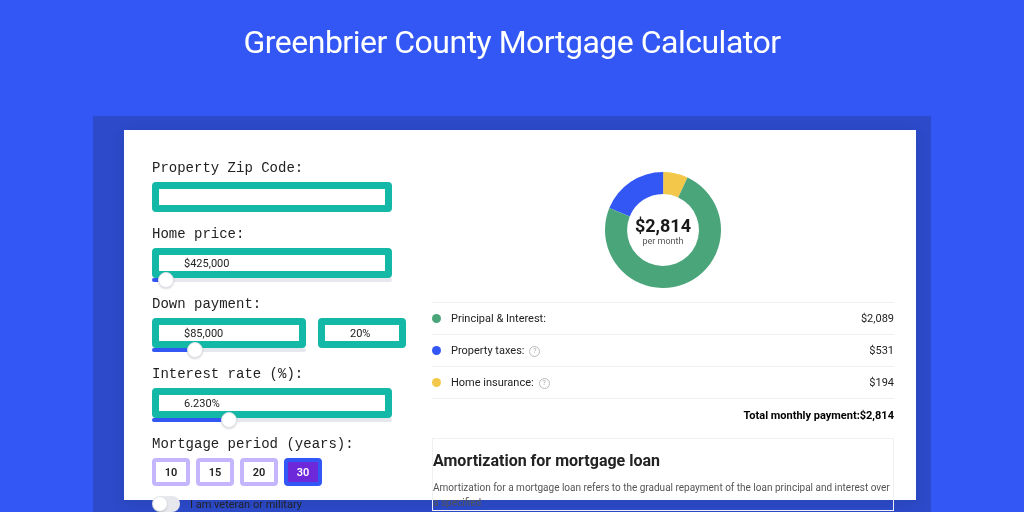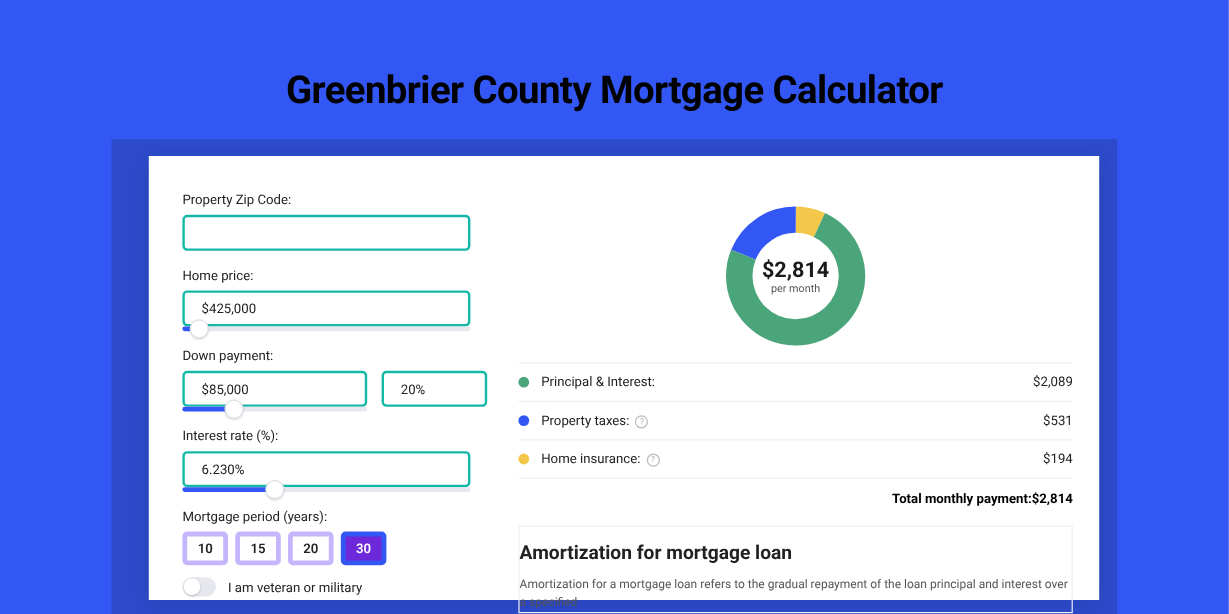--- a/index.html
+++ b/index.html
@@ -1,25 +1,25 @@
 <!DOCTYPE html>
 <html><head>
 <meta charset="utf-8">
 <style>
   * { box-sizing: border-box; margin: 0; padding: 0; font-family: -apple-system, BlinkMacSystemFont, "Segoe UI", Roboto, Helvetica, Arial, sans-serif; }
   body { width: 1024px; height: 512px; background: #3257f5; position: relative; overflow: hidden; }
-  .page-title { color: #000000; text-align: center; font-size: 32px; font-weight: 700; padding-top: 56px; letter-spacing: -0.5px; }
+  .page-title { color: #ffffff; text-align: center; font-size: 32px; font-weight: 400; padding-top: 23px; letter-spacing: -0.5px; }
   .inner-band { position: absolute; top: 116px; left: 93px; right: 93px; height: 396px; background: #2c4ac9; }
   .card { position: absolute; top: 130px; left: 124px; right: 108px; background: #fff; height: 370px; box-shadow: 0 4px 14px rgba(0,0,0,0.08); padding: 26px 22px 0 28px; }
   .grid { display: flex; }
   .left { width: 260px; flex: 0 0 260px; }
   .right { flex: 1; padding-left: 20px; }
 
-  .field-label { font-size: 11px; color: #222; margin-top: 4px; }
-  .text-input { width: 240px; height: 30px; border: 2px solid #14b8a6; border-radius: 4px; margin-top: 6px; padding: 0 14px; font-size: 11px; color: #222; }
+  .field-label { font-size: 14px; color: #222; margin-top: 4px; font-family: Liberation Mono, monospace; }
+  .text-input { width: 240px; height: 30px; border: 7px solid #14b8a6; border-radius: 4px; margin-top: 6px; padding: 0 25px; font-size: 11px; color: #222; }
   .text-input.small { width: 154px; display:inline-block; }
   .text-input.pct { width: 88px; display:inline-block; margin-left: 8px; }
 
   .slider-wrap { position: relative; width: 240px; height: 4px; background: #e6e8ee; margin-top: 0; border-radius: 2px; }
   .slider-wrap.narrow { width: 154px; }
   .slider-fill { position:absolute; left:0; top:0; height:4px; background:#3257f5; border-radius:2px; }
   .slider-thumb { position:absolute; top:-6px; width:16px; height:16px; background:#fff; border:1px solid #dcdfe7; border-radius:50%; box-shadow:0 1px 2px rgba(0,0,0,0.15); transform:translateX(-50%); }
 
   .row { margin-top: 14px; }
   .row.first { margin-top: 0; }

